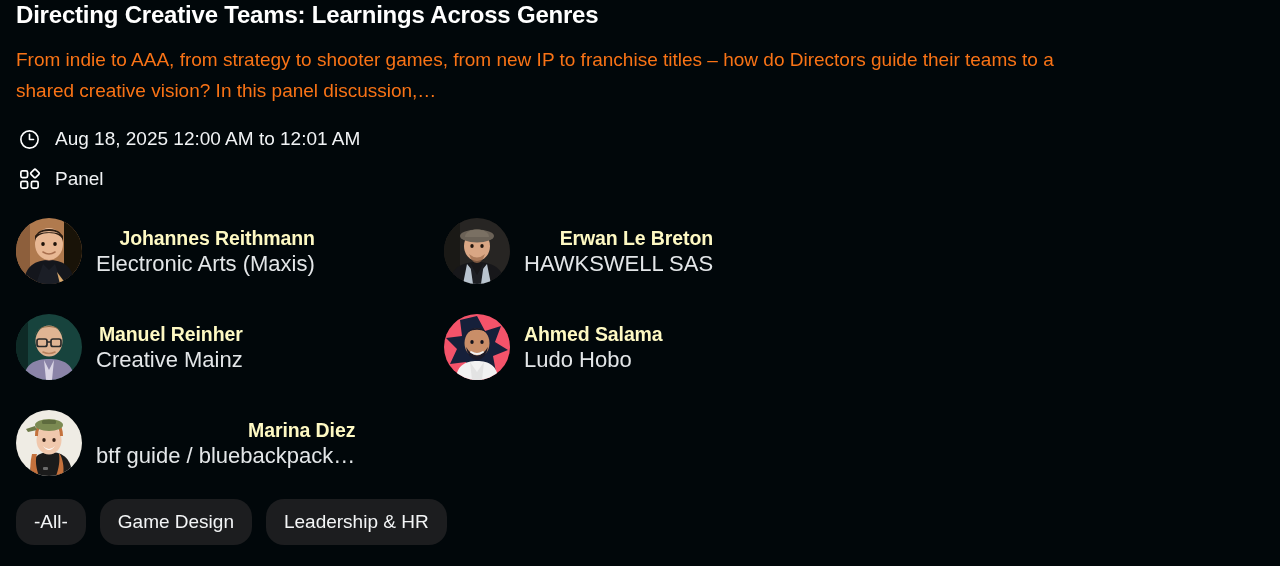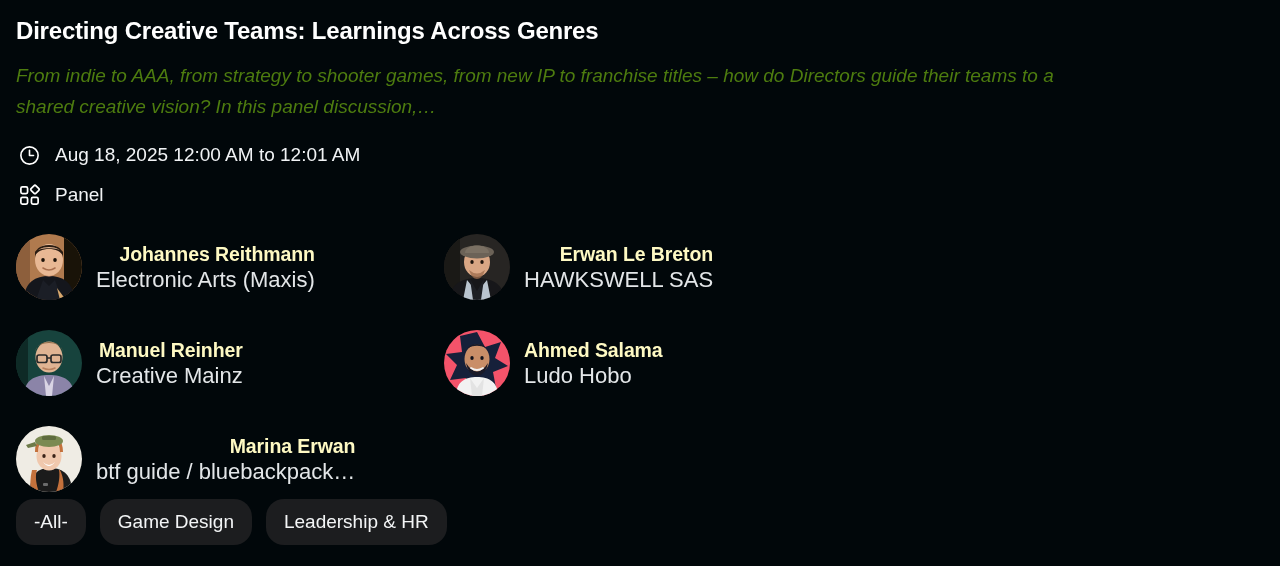--- a/index.html
+++ b/index.html
@@ -13,43 +13,42 @@
 
   body {
     font-family: "Liberation Sans", sans-serif;
     color: #ffffff;
     -webkit-font-smoothing: antialiased;
   }
 
   .card {
     width: 1280px;
     height: 536px;
-    padding: 16px 16px 0 16px;
+    padding: 0 16px 0 16px;
     position: relative;
   }
 
   
   .event-title {
     font-size: 24px;
     font-weight: bold;
     line-height: 30px;
     letter-spacing: -0.2px;
     color: #ffffff;
     margin-bottom: 14px;
   }
 
   
   .event-description {
     font-size: 19px;
     line-height: 31px;
-    color: #4d7c0f;
+    color: #f97316;
     font-weight: 400;
     max-width: 1040px;
     margin-bottom: 20px;
-    font-style: italic;
   }
 
   
   .meta-row {
     display: flex;
     align-items: center;
     gap: 13px;
     margin-bottom: 14px;
   }
   .meta-row:last-of-type { margin-bottom: 0; }
@@ -285,21 +284,21 @@
           <ellipse cx="33" cy="15" rx="14" ry="6" fill="#7b8a52"></ellipse>
           <path d="M19 16 L10 19 L12 22 L21 20 Z" fill="#6d7a48"></path>
           <rect x="26" y="10" width="14" height="4" rx="1.5" fill="#5e6b3e"></rect>
           <ellipse cx="28" cy="30" rx="1.7" ry="1.9" fill="#3a2318"></ellipse>
           <ellipse cx="38" cy="30" rx="1.7" ry="1.9" fill="#3a2318"></ellipse>
           <path d="M27 36 Q33 42 39 36 Q36 40 33 40 Q30 40 27 36 Z" fill="#ffffff"></path>
           <rect x="27" y="57" width="5" height="3" rx="1" fill="#6b6b6b"></rect>
         </svg>
       </div>
       <div class="speaker-info">
-        <div class="speaker-name">Marina Erwan</div>
+        <div class="speaker-name">Marina Diez</div>
         <div class="speaker-org">btf guide / bluebackpack…</div>
       </div>
     </div>
 
   </div>
 
   <div class="tags">
     <button class="tag">-All-</button>
     <button class="tag">Game Design</button>
     <button class="tag">Leadership &amp; HR</button>

